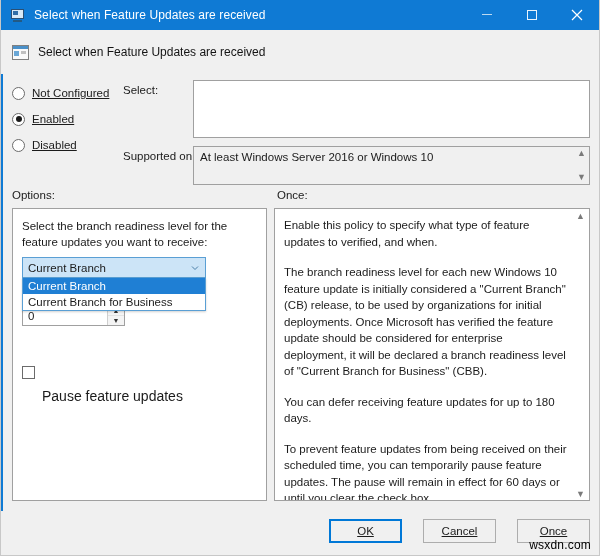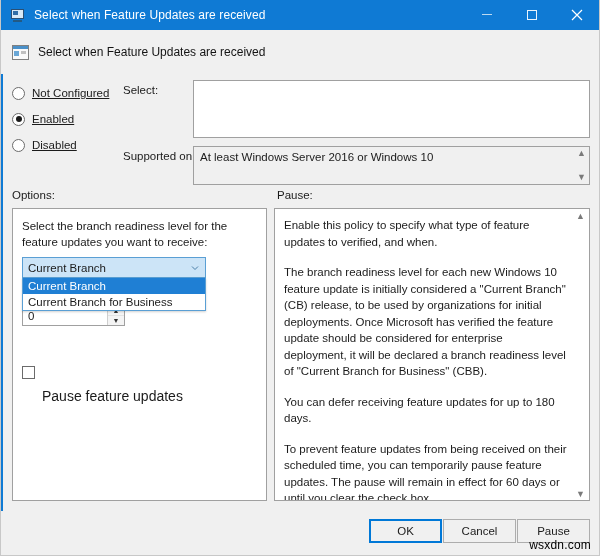--- a/index.html
+++ b/index.html
@@ -426,21 +426,22 @@
     bottom: 0;
     width: 600px;
     height: 44px;
     background: #f0f0f0;
   }
   .footer-buttons {
     position: absolute;
     right: 11px;
     top: 8px;
     display: flex;
-    gap: 1px;
+    gap: 21px;
+    text-decoration: underline;
   }
   .fbtn {
     width: 73px;
     height: 24px;
     background: #f0f0f0;
     border: 1px solid #adadad;
     box-sizing: border-box;
     font-size: 11.5px;
     font-family: "Liberation Sans", sans-serif;
     color: #1b1b1b;
@@ -537,21 +538,21 @@
       <span>At least Windows Server 2016 or Windows 10</span>
       <div class="vscroll">
         <div class="chev">▲</div>
         <div class="chev">▼</div>
       </div>
     </div>
   </div>
 
   <div class="panel-labels">
     <div class="opt">Options:</div>
-    <div class="hlp">Pause:</div>
+    <div class="hlp">Once:</div>
   </div>
 
   <div class="panels">
 
     <div class="opt-panel">
       <div class="opt-inner">
         <div class="opt-text">Select the branch readiness level for the feature updates you want to receive:</div>
 
         <div class="combo-wrap">
           <div class="combo">
@@ -594,18 +595,18 @@
         <div class="chev">▲</div>
         <div class="chev">▼</div>
       </div>
     </div>
   </div>
 
   <div class="footer">
     <div class="footer-buttons">
       <div class="fbtn focused">OK</div>
       <div class="fbtn">Cancel</div>
-      <div class="fbtn">Pause</div>
+      <div class="fbtn">Once</div>
     </div>
     <div class="watermark">wsxdn.com</div>
   </div>
 
 </div>
 
 </body></html>

